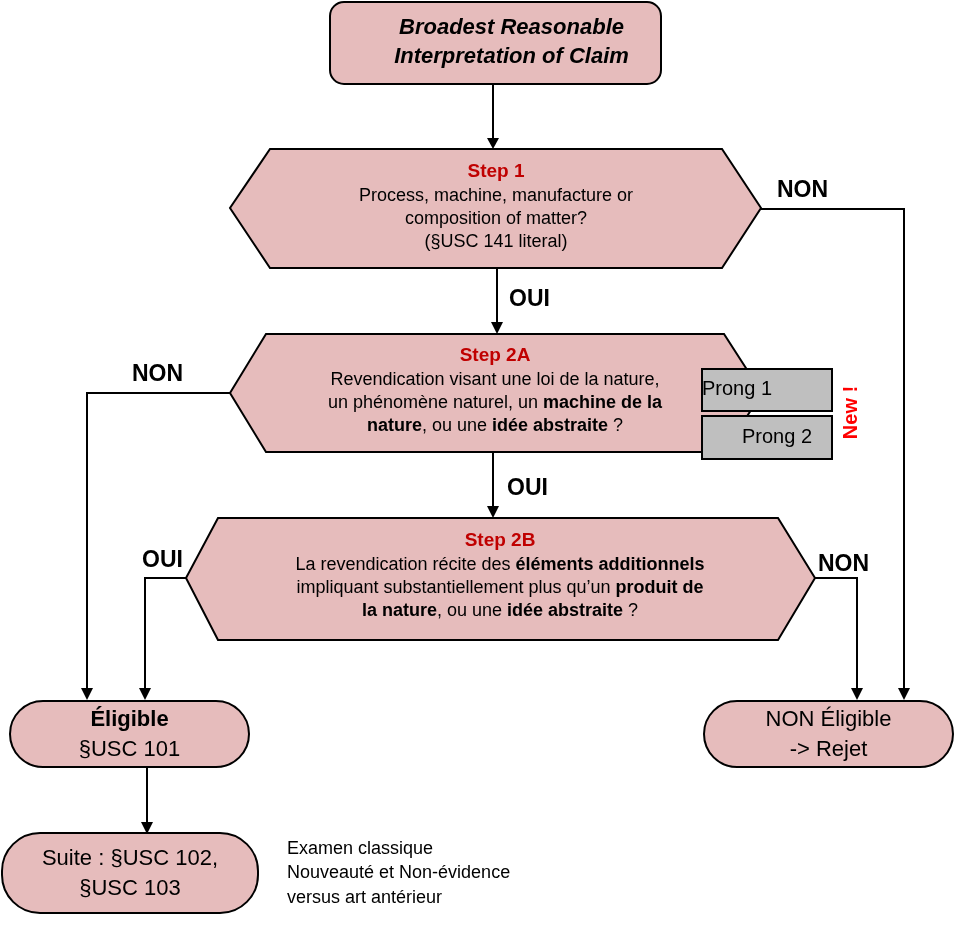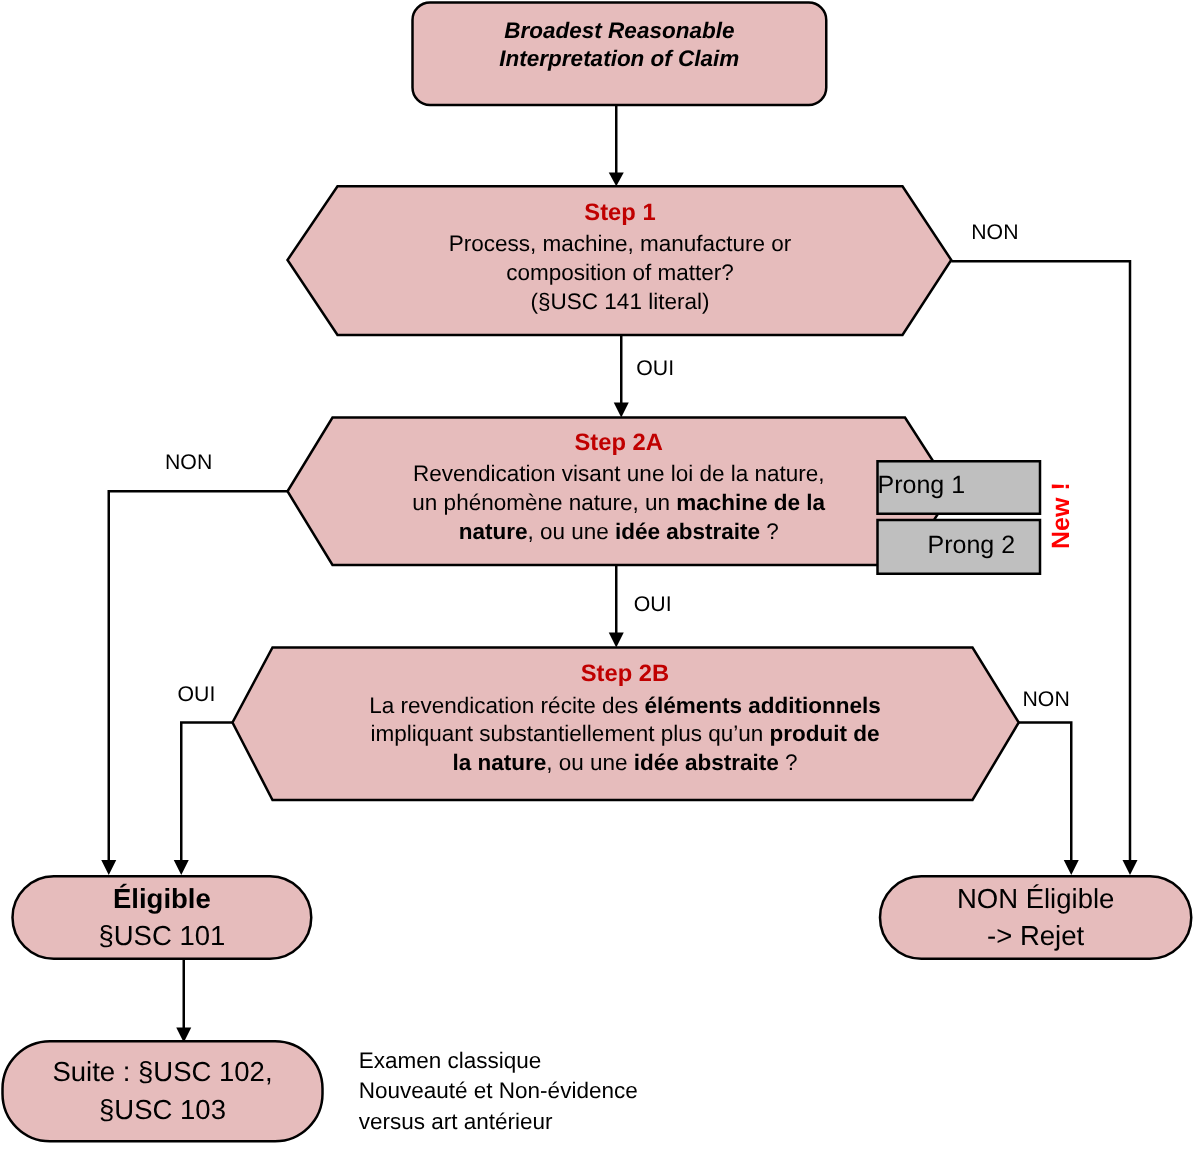--- a/index.html
+++ b/index.html
@@ -7,22 +7,22 @@
          font-family:"Liberation Sans", sans-serif; color:#000; }
   svg#diagram { position:absolute; left:0; top:0; }
   .shape { fill:#e6bcbc; stroke:#000; stroke-width:2; }
   .prong { fill:#bfbfbf; stroke:#000; stroke-width:2; }
   .edge { fill:none; stroke:#000; stroke-width:2; }
   .arrow { fill:#000; stroke:none; }
   .txt { position:absolute; text-align:center; line-height:1.28; }
   .node-text { font-size:18px; }
   .step-title { color:#c00000; font-weight:bold; font-size:19px; display:block; }
   .b { font-weight:bold; }
-  .lbl { position:absolute; font-size:17px; }
-  .title-text { font-size:18px; font-weight:bold; font-style:italic; line-height:1.3; }
+  .lbl { position:absolute; font-size:23px;font-weight:bold; }
+  .title-text { font-size:22px; font-weight:bold; font-style:italic; line-height:1.3;padding-left:16px; }
   .big { font-size:22px; line-height:1.35; }
   .note { position:absolute; font-size:18px; line-height:1.35; text-align:left; }
   .new { position:absolute; color:#ff0000; font-weight:bold; font-size:20px;
          transform:rotate(-90deg); transform-origin:center; white-space:nowrap; }
   .prong-text { position:absolute; font-size:20px; text-align:left; }
 </style>
 </head>
 <body>
 
 <svg id="diagram" width="955" height="926" viewBox="0 0 955 926">
@@ -77,21 +77,21 @@
 <div class="txt node-text" style="left:270px;top:159px;width:452px;line-height:1.3;">
   <span class="step-title">Step 1</span>
   <div>Process, machine, manufacture or</div>
   <div>composition of matter?</div>
   <div>(§USC 141 literal)</div>
 </div>
 
 <div class="txt node-text" style="left:280px;top:343px;width:430px;line-height:1.3;">
   <span class="step-title">Step 2A</span>
   <div>Revendication visant une loi de la nature,</div>
-  <div><span>un phénomène nature, un </span><span class="b">machine de la</span></div>
+  <div><span>un phénomène naturel, un </span><span class="b">machine de la</span></div>
   <div><span class="b">nature</span><span>, ou une </span><span class="b">idée abstraite</span><span> ?</span></div>
 </div>
 
 <div class="prong-text" style="left:702px;top:377px;width:130px;">Prong 1</div>
 <div class="prong-text" style="left:702px;top:425px;width:130px;margin-left:40px;">Prong 2</div>
 
 <div class="new" style="left:820px;top:401px;width:60px;text-align:center;">New !</div>
 
 <div class="txt node-text" style="left:230px;top:528px;width:540px;line-height:1.3;">
   <span class="step-title">Step 2B</span>

